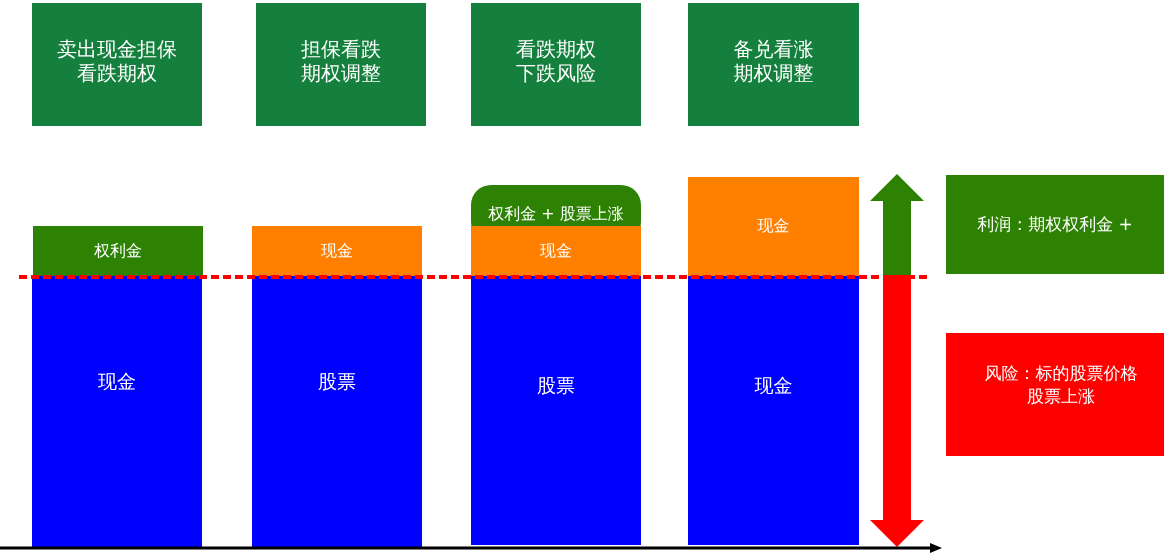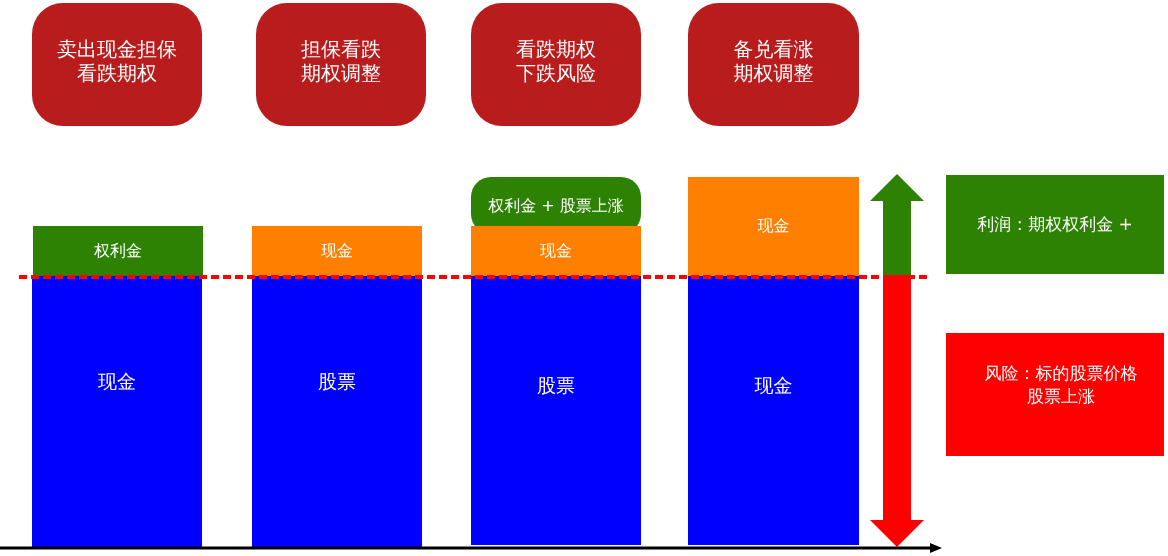--- a/index.html
+++ b/index.html
@@ -1,21 +1,21 @@
 <!DOCTYPE html>
 <html><head>
 <meta charset="utf-8">
 <style>
   html, body { margin: 0; padding: 0; background: #ffffff; }
   body { width: 1168px; height: 556px; position: relative; overflow: hidden;
          font-family: "DejaVu Sans", "Liberation Sans", sans-serif; }
   .abs { position: absolute; box-sizing: border-box; }
-  .title-box { background: #b91c1c; color: #ffffff; display: flex; align-items: center;
+  .title-box { background: #15803d; color: #ffffff; display: flex; align-items: center;
                justify-content: center; text-align: center; font-size: 20px; line-height: 24px;
-               padding-bottom: 8px; border-radius: 31px; }
+               padding-bottom: 8px; }
   .title-box span { display: block; }
   .seg { display: flex; align-items: center; justify-content: center; text-align: center;
          color: #ffffff; }
   .blue { background: #0000FF; font-size: 19px; }
   .green { background: #2E8203; font-size: 16px; line-height: 20px; }
   .orange { background: #FF7F00; font-size: 16px; }
   .legend { display: flex; align-items: center; justify-content: center; text-align: center;
             color: #ffffff; font-size: 17px; line-height: 23px; }
   .dash { border-top: 4px dashed #FF0000; }
 </style>
@@ -54,21 +54,21 @@
   <span>现金</span>
 </div>
 
 <div class="abs seg orange" style="left:252px;top:226px;width:170px;height:50px;">
   <span>现金</span>
 </div>
 <div class="abs seg blue" style="left:252px;top:276px;width:170px;height:271px;padding-bottom:60px;">
   <span>股票</span>
 </div>
 
-<div class="abs seg green" style="left:471px;top:177px;width:170px;height:57px;border-radius:20px;">
+<div class="abs seg green" style="left:471px;top:185px;width:170px;height:57px;border-radius:20px;">
   <div>
     <span style="display:block">权利金 + 股票上涨</span>
   </div>
 </div>
 <div class="abs seg orange" style="left:471px;top:226px;width:170px;height:50px;">
   <span>现金</span>
 </div>
 <div class="abs seg blue" style="left:471px;top:276px;width:170px;height:269px;padding-bottom:50px;">
   <span>股票</span>
 </div>

